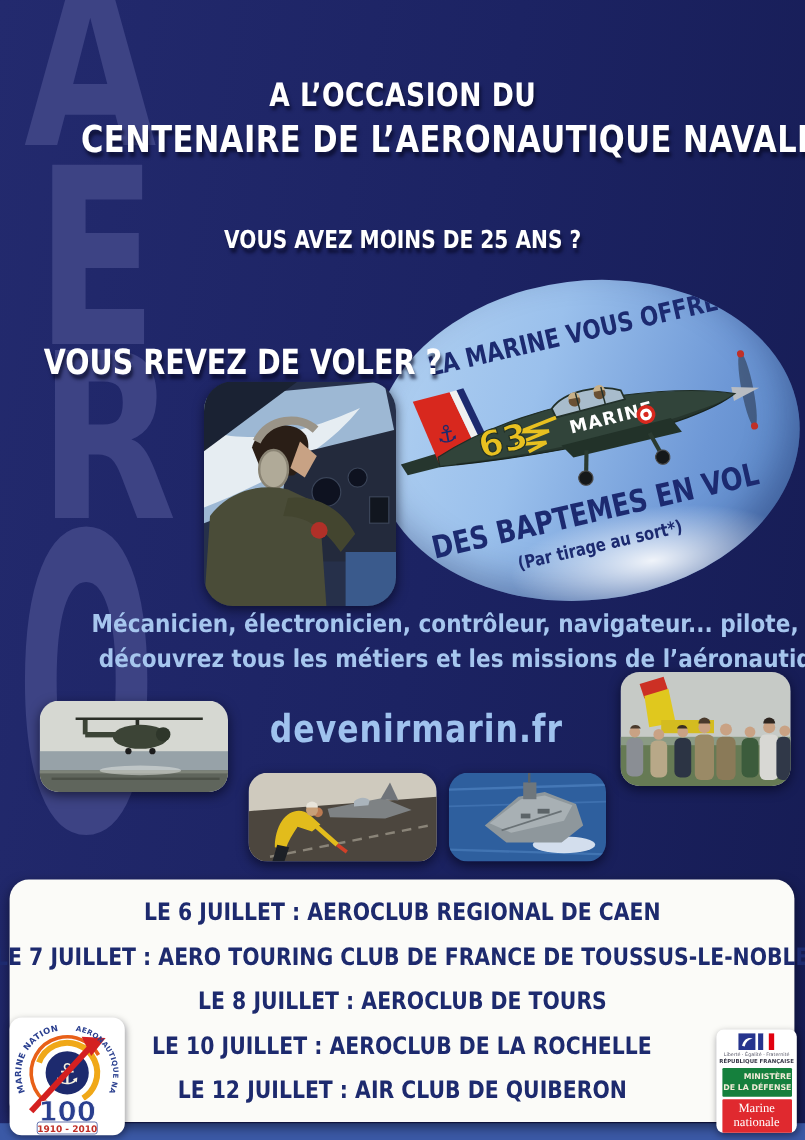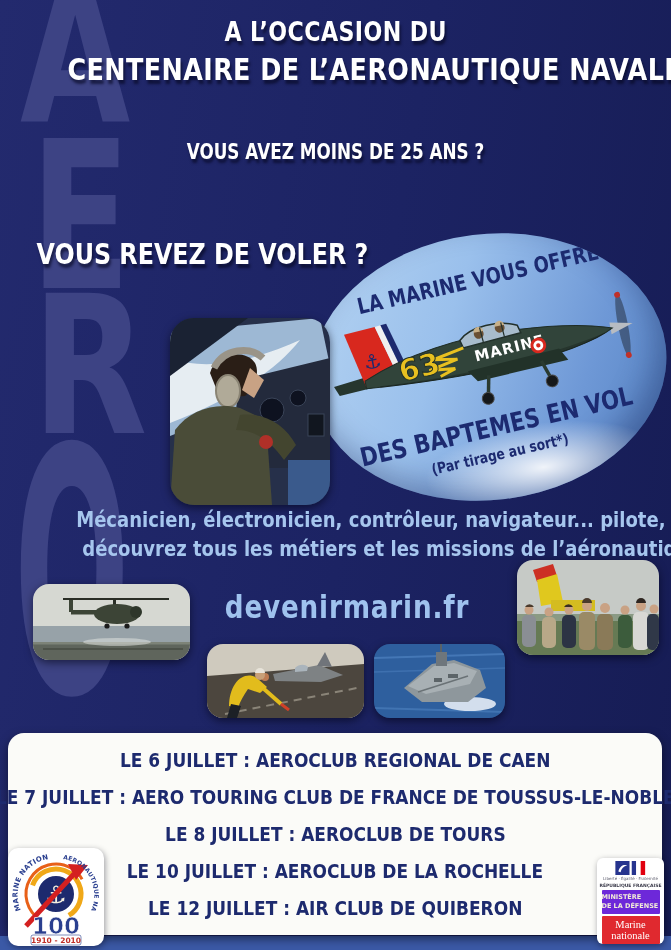--- a/index.html
+++ b/index.html
@@ -7,21 +7,21 @@
     position:relative;width:671px;height:950px;overflow:hidden;
     background:linear-gradient(100deg,#232a6e 0%,#1c2363 52%,#161c54 100%);
     font-family:"DejaVu Sans","Liberation Sans",sans-serif;
   }
   .bg-letter{
     position:absolute;font-weight:bold;color:#3d4384;line-height:.74;
     transform-origin:top left;z-index:0;user-select:none;
   }
   .cond{display:inline-block;transform:scaleX(.82);transform-origin:50% 50%;white-space:nowrap;}
   .heading{position:absolute;left:0;width:100%;text-align:center;color:#fff;font-weight:bold;z-index:3;}
-  .shadowed{text-shadow:2px 4px 3px rgba(6,8,34,.65);}
+  .shadowed{text-shadow:2px 4px 3px rgba(6,8,34,.65);margin-top:48px;}
   .title-l1{font-size:27px;letter-spacing:.5px;}
   .title-l2{font-size:31px;letter-spacing:.5px;margin-top:4px;}
   .q1{top:137px;font-size:20.5px;line-height:1.55;}
   .q2{top:233px;left:0;width:400px;font-size:29px;line-height:1.5;}
   .title-block{top:16px;}
   
   .oval{
     position:absolute;left:311px;top:234px;width:356px;height:266px;border-radius:50%;
     transform:rotate(-7deg);overflow:hidden;z-index:2;
     background:linear-gradient(115deg,#b6d4f2 0%,#9ac0ec 38%,#6e98d6 72%,#517fc0 100%);
@@ -56,22 +56,22 @@
   .schedule-line{color:#1d2a6e;font-weight:bold;font-size:20px;text-align:center;}
   .bottom-strip{position:absolute;left:0;bottom:0;width:100%;height:14px;background:#3b59a6;z-index:4;}
   
   .centenary{position:absolute;left:8px;top:848px;width:96px;height:98px;background:#fff;
     border-radius:10px;box-shadow:1px 2px 6px rgba(0,0,20,.4);z-index:6;overflow:hidden;}
   .ministry{position:absolute;left:597px;top:858px;width:67px;height:86px;background:#fff;
     border-radius:6px;box-shadow:1px 2px 6px rgba(0,0,20,.4);z-index:6;
     display:flex;flex-direction:column;align-items:center;gap:2px;padding-top:3px;box-sizing:border-box;}
   .ministry .motto{font-size:4px;color:#5a5a6a;line-height:1.2;text-align:center;}
   .ministry .republic{font-size:4.5px;color:#3a3a4a;font-weight:bold;line-height:1;}
-  .ministry .min-box{width:58px;background:#6d28d9;color:#f2ecd8;font-size:6.5px;font-weight:bold;
-    text-align:left;line-height:1.35;padding:3px 0;border-radius:1px;}
+  .ministry .min-box{width:58px;background:#15803d;color:#f2ecd8;font-size:6.5px;font-weight:bold;
+    text-align:right;line-height:1.35;padding:3px 0;border-radius:1px;}
   .ministry .marine-box{width:58px;background:#e0292f;color:#fff;font-size:10.5px;
     font-family:"Liberation Serif","DejaVu Serif",serif;text-align:center;line-height:1.05;padding:3px 0;border-radius:1px;}
   a.plain{text-decoration:none;color:inherit;}
 </style>
 </head>
 <body>
 
 <div class="poster">
 
   <div class="bg-letter" style="left:20px;top:-14px;font-size:190px;transform:scaleX(.75);">A</div>

